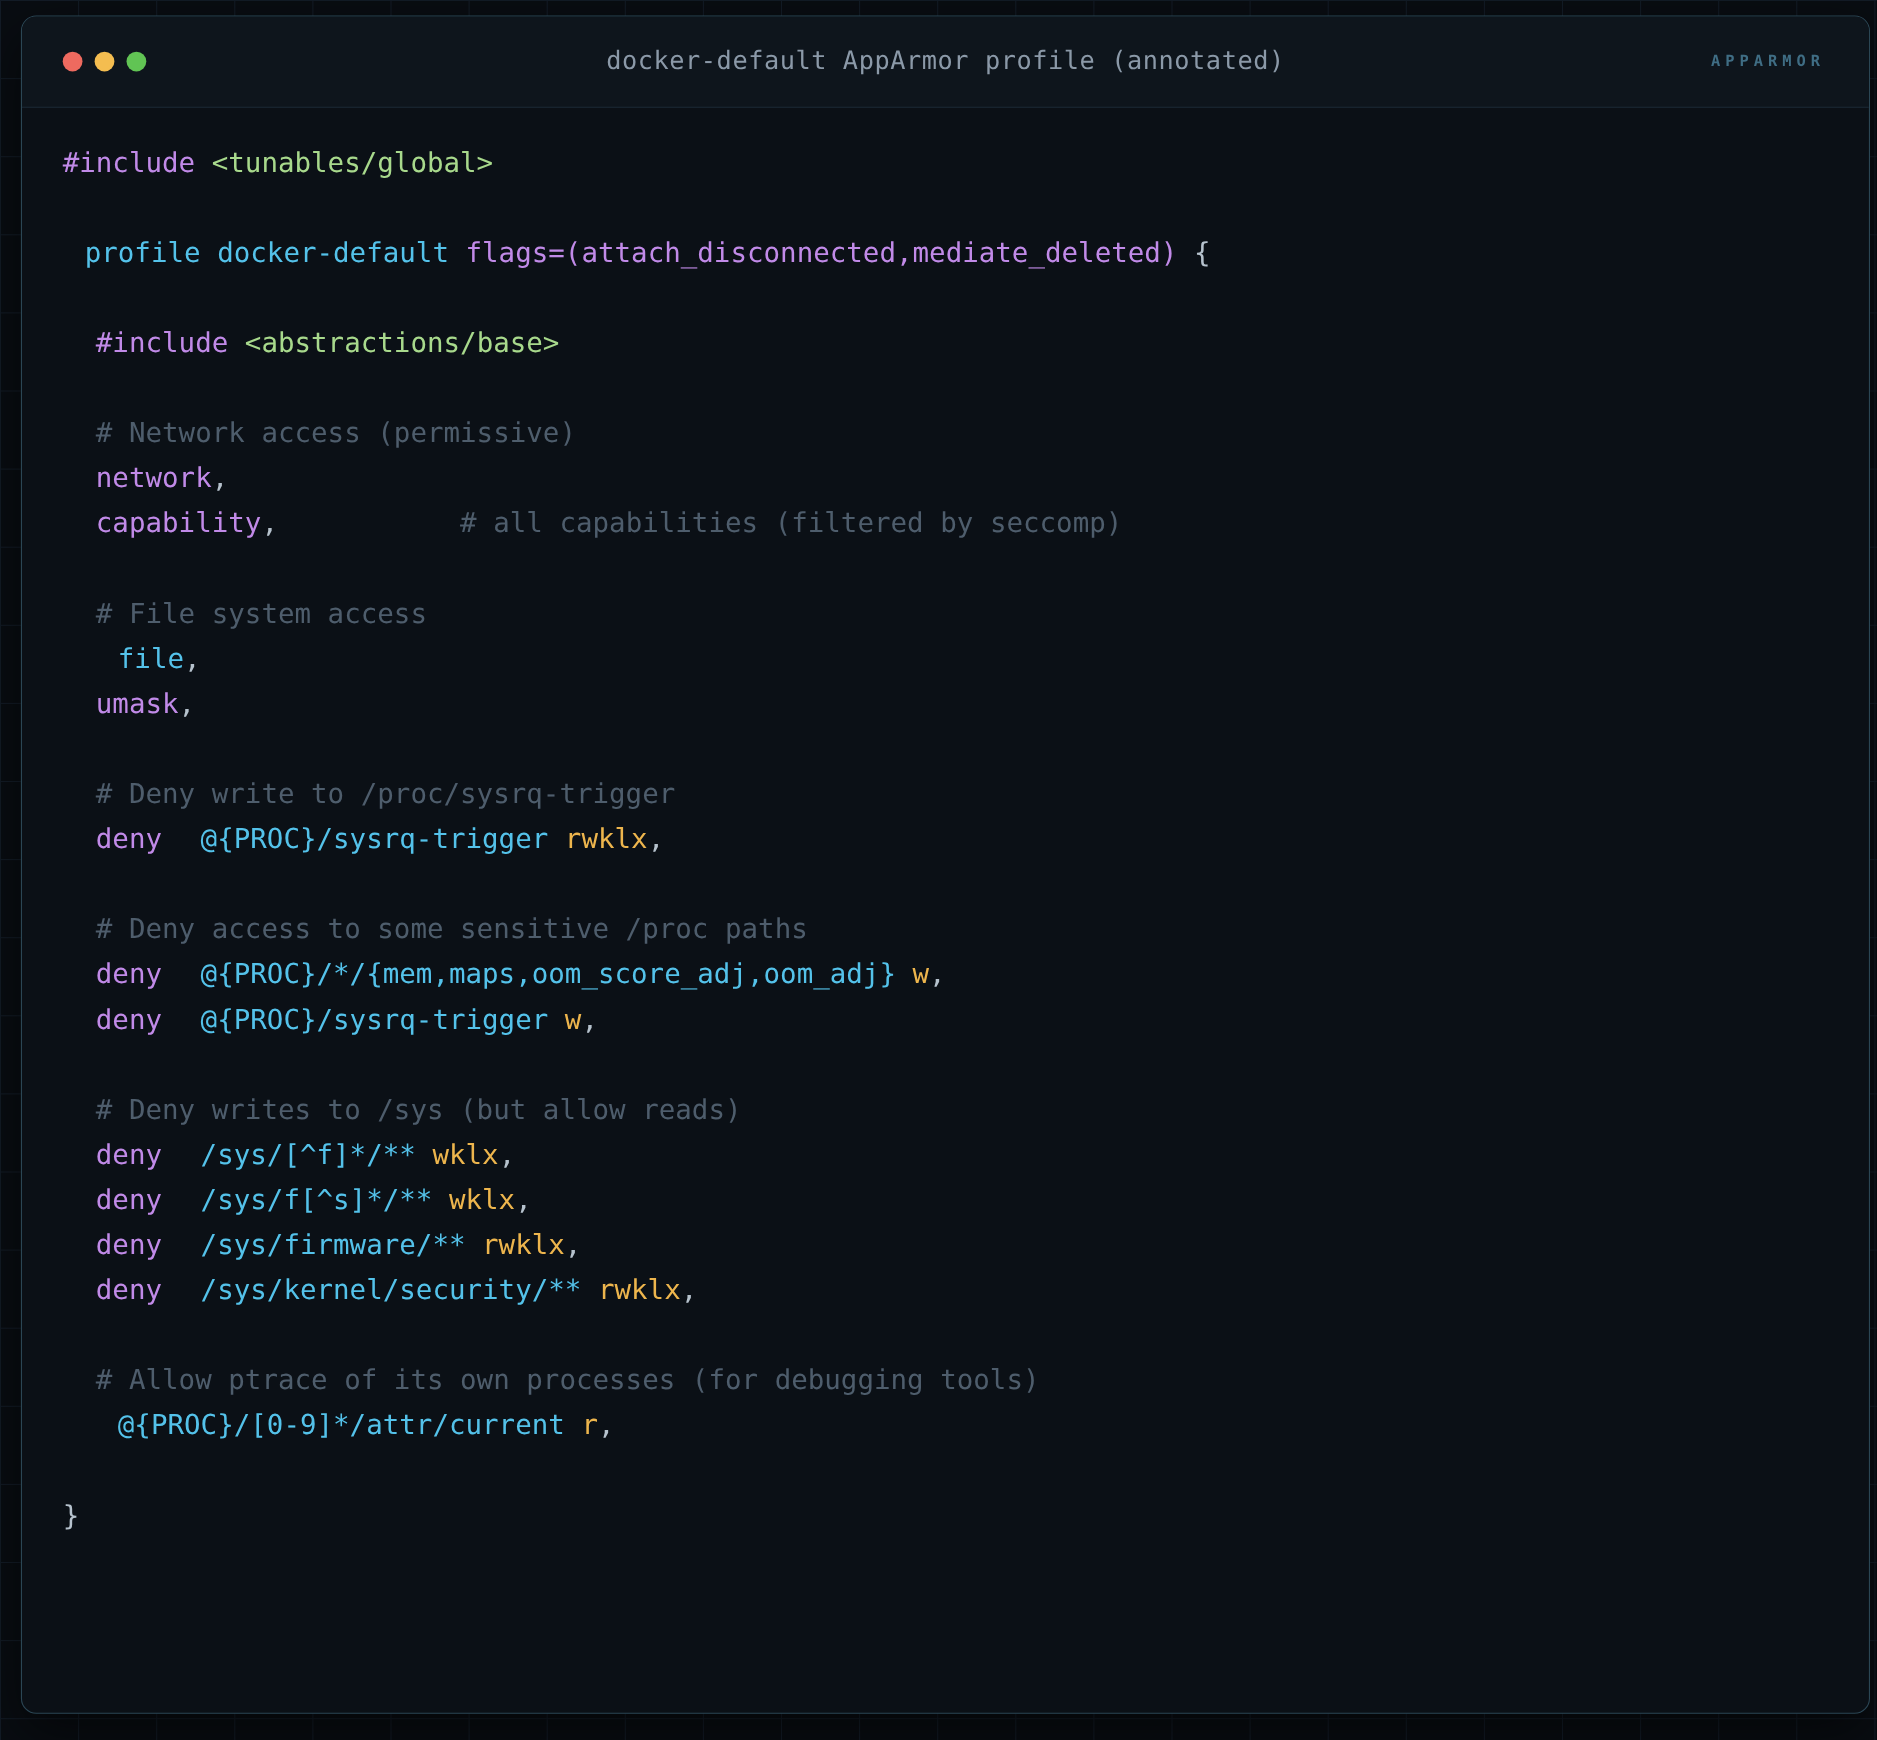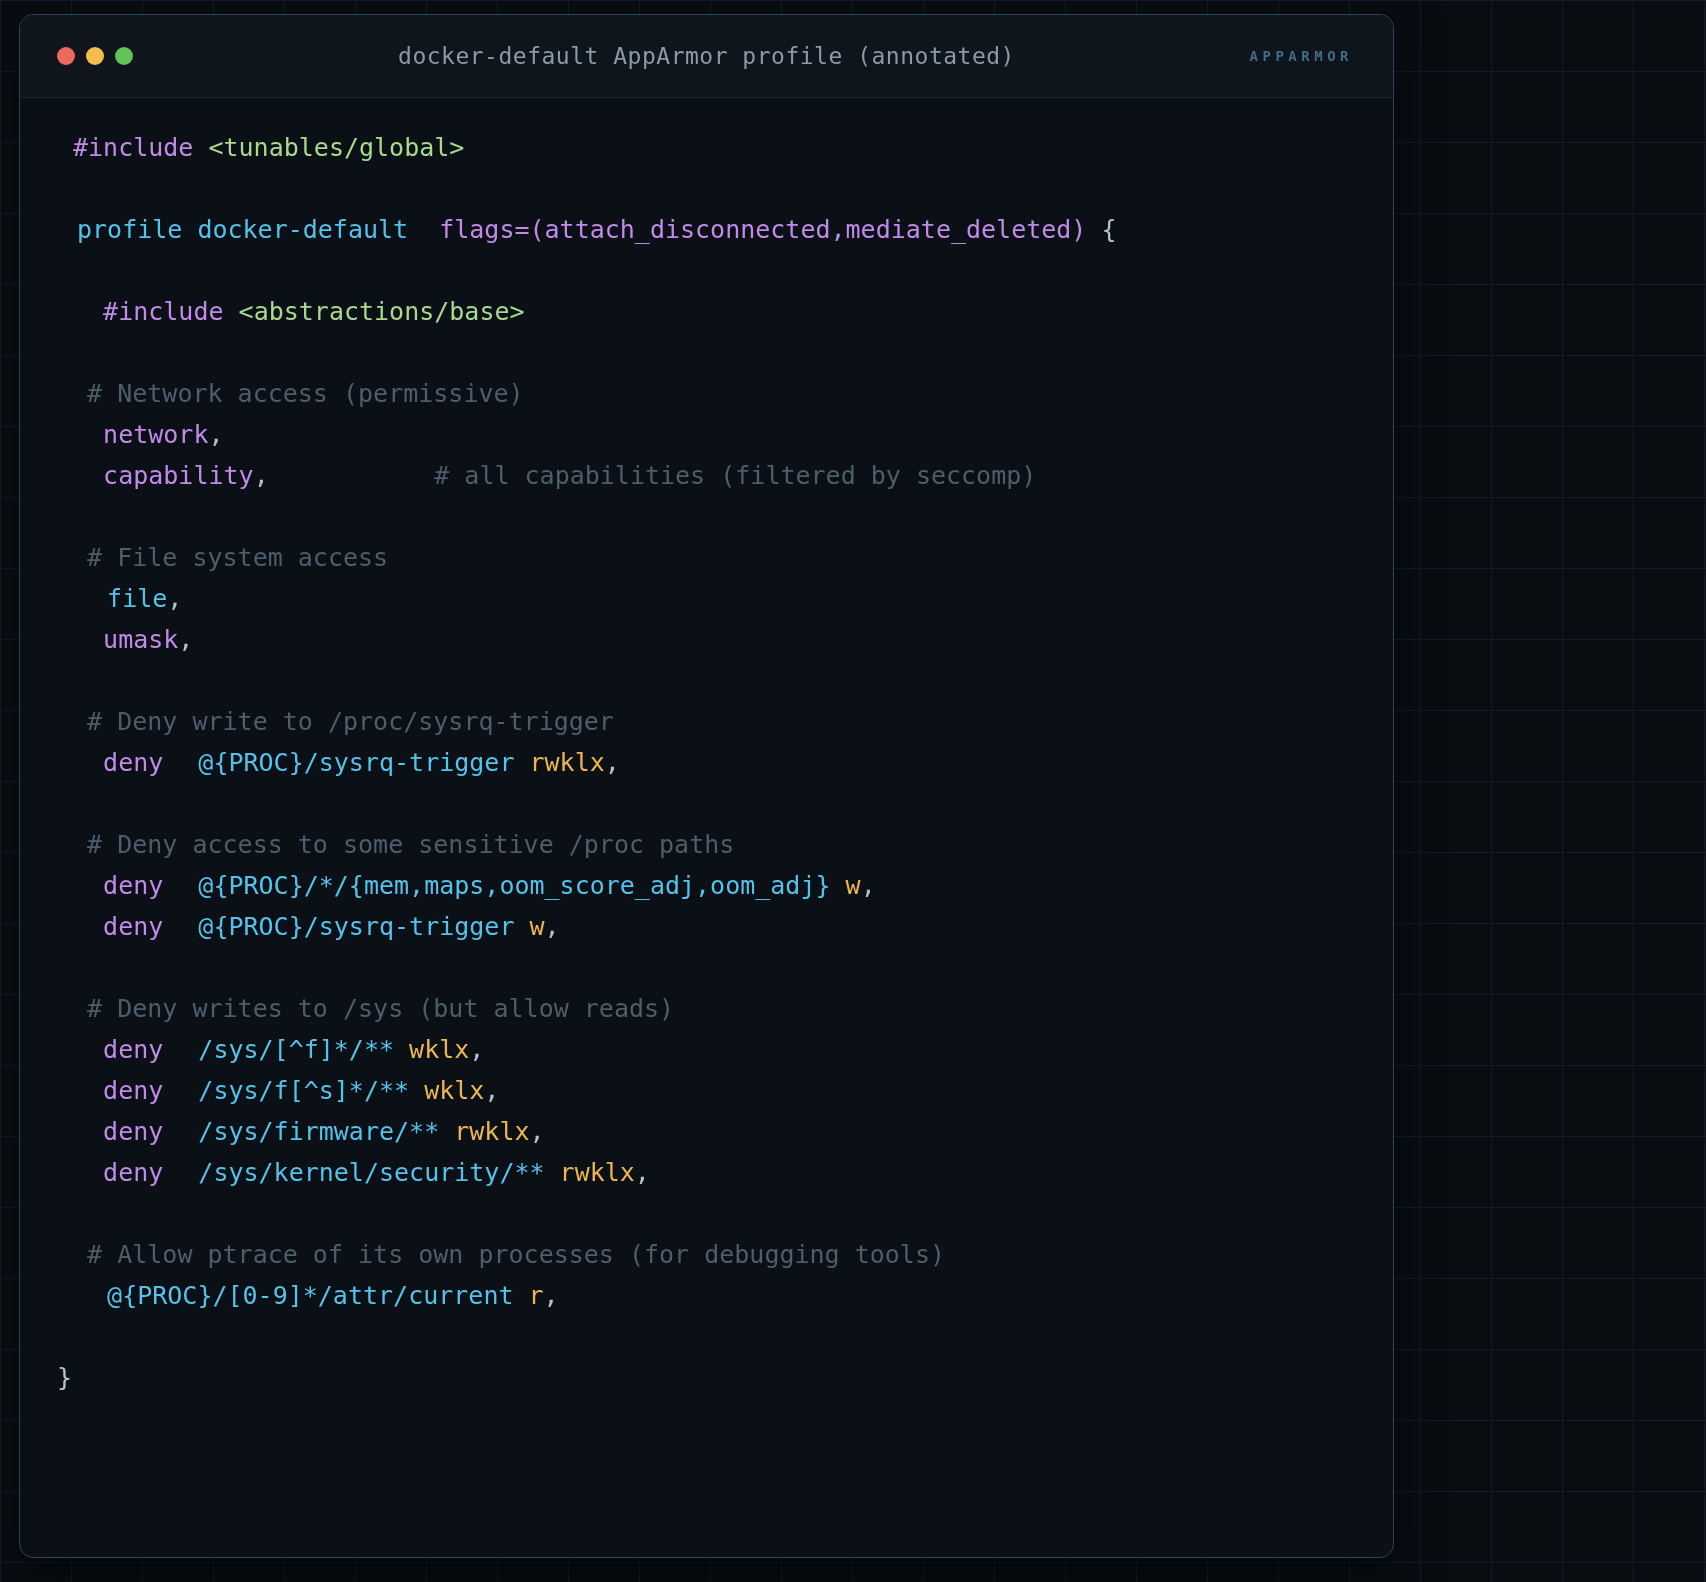--- a/index.html
+++ b/index.html
@@ -13,21 +13,21 @@
       linear-gradient(var(--grid, #131c27) 1px, transparent 1px),
       linear-gradient(90deg, var(--grid, #131c27) 1px, transparent 1px);
     background-size: 71px 71px;
     font-family: "DejaVu Sans Mono", "Liberation Mono", monospace;
   }
 
   .window {
     position: absolute;
     left: 19px;
     top: 14px;
-    width: 1375px;
+    width: 1681px;
     height: 1544px;
     box-sizing: border-box;
     background: var(--window_bg, #0b1016);
     border: 1px solid var(--border, #2b4654);
     border-radius: 14px;
     overflow: hidden;
     box-shadow: 0 18px 50px rgba(0,0,0,0.55);
   }
 
   .titlebar {
@@ -70,21 +70,21 @@
   .code {
     padding: 29px 30px 30px 37px;
     font-size: 25px;
     line-height: 41px;
     white-space: pre;
     color: var(--syntax-punct, #b6c2cd);
   }
 
   .code-line { height: 41px; }
 
-  .tok-keyword { color: var(--syntax-keyword, #c18ae8); margin-left: 16px; }
+  .tok-keyword { color: var(--syntax-keyword, #c18ae8); }
   .tok-path    { color: var(--syntax-path, #54c2ea); margin-left: 20px; }
   .tok-string  { color: var(--syntax-string, #a8d98c); text-align: right; }
   .tok-perm    { color: var(--syntax-perm, #edb54d); }
   .tok-punct   { color: var(--syntax-punct, #b6c2cd); }
   .tok-comment { color: var(--syntax-comment, #4e5d6c); }
 </style>
 </head>
 <body>
 
 <div class="window">

